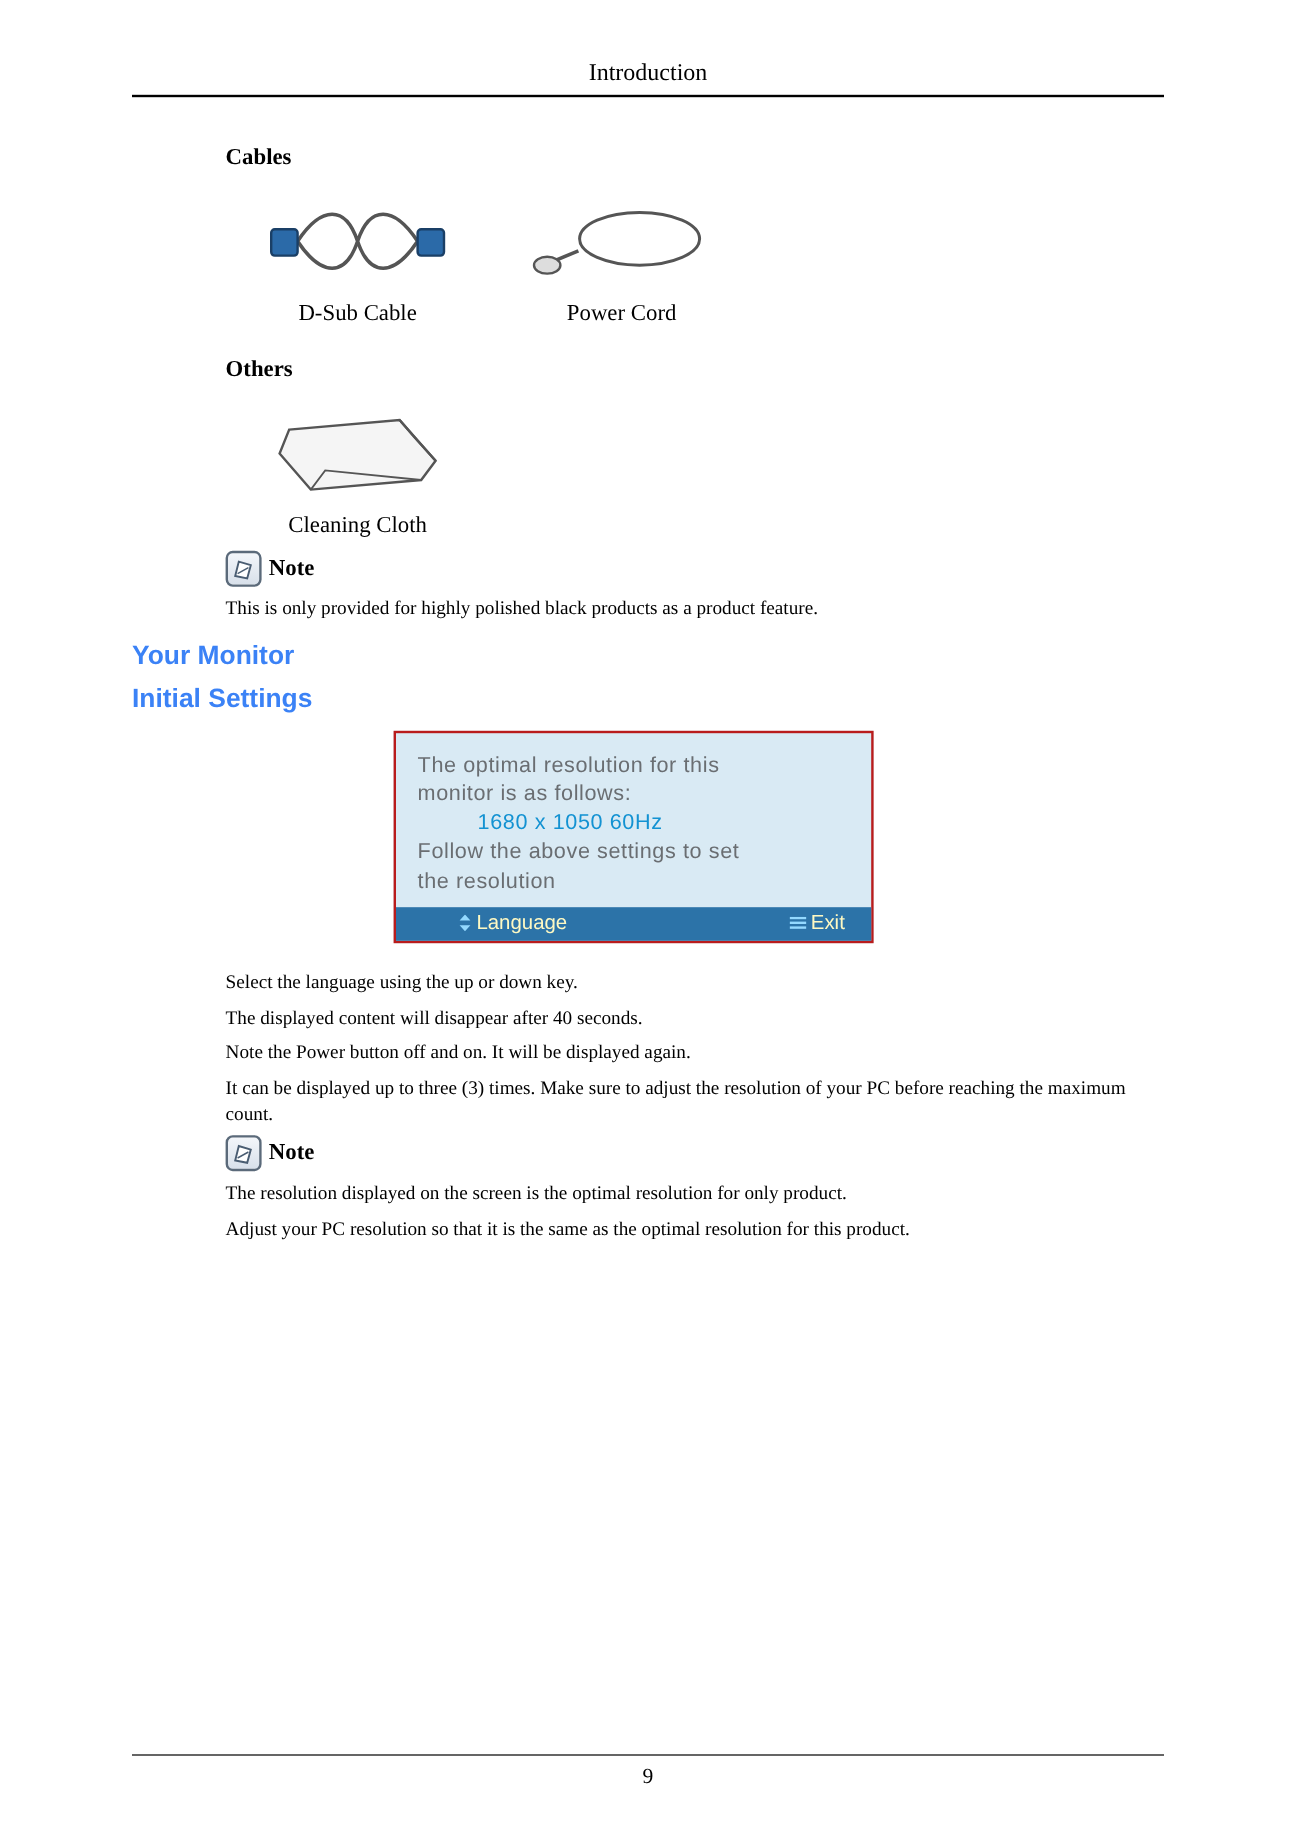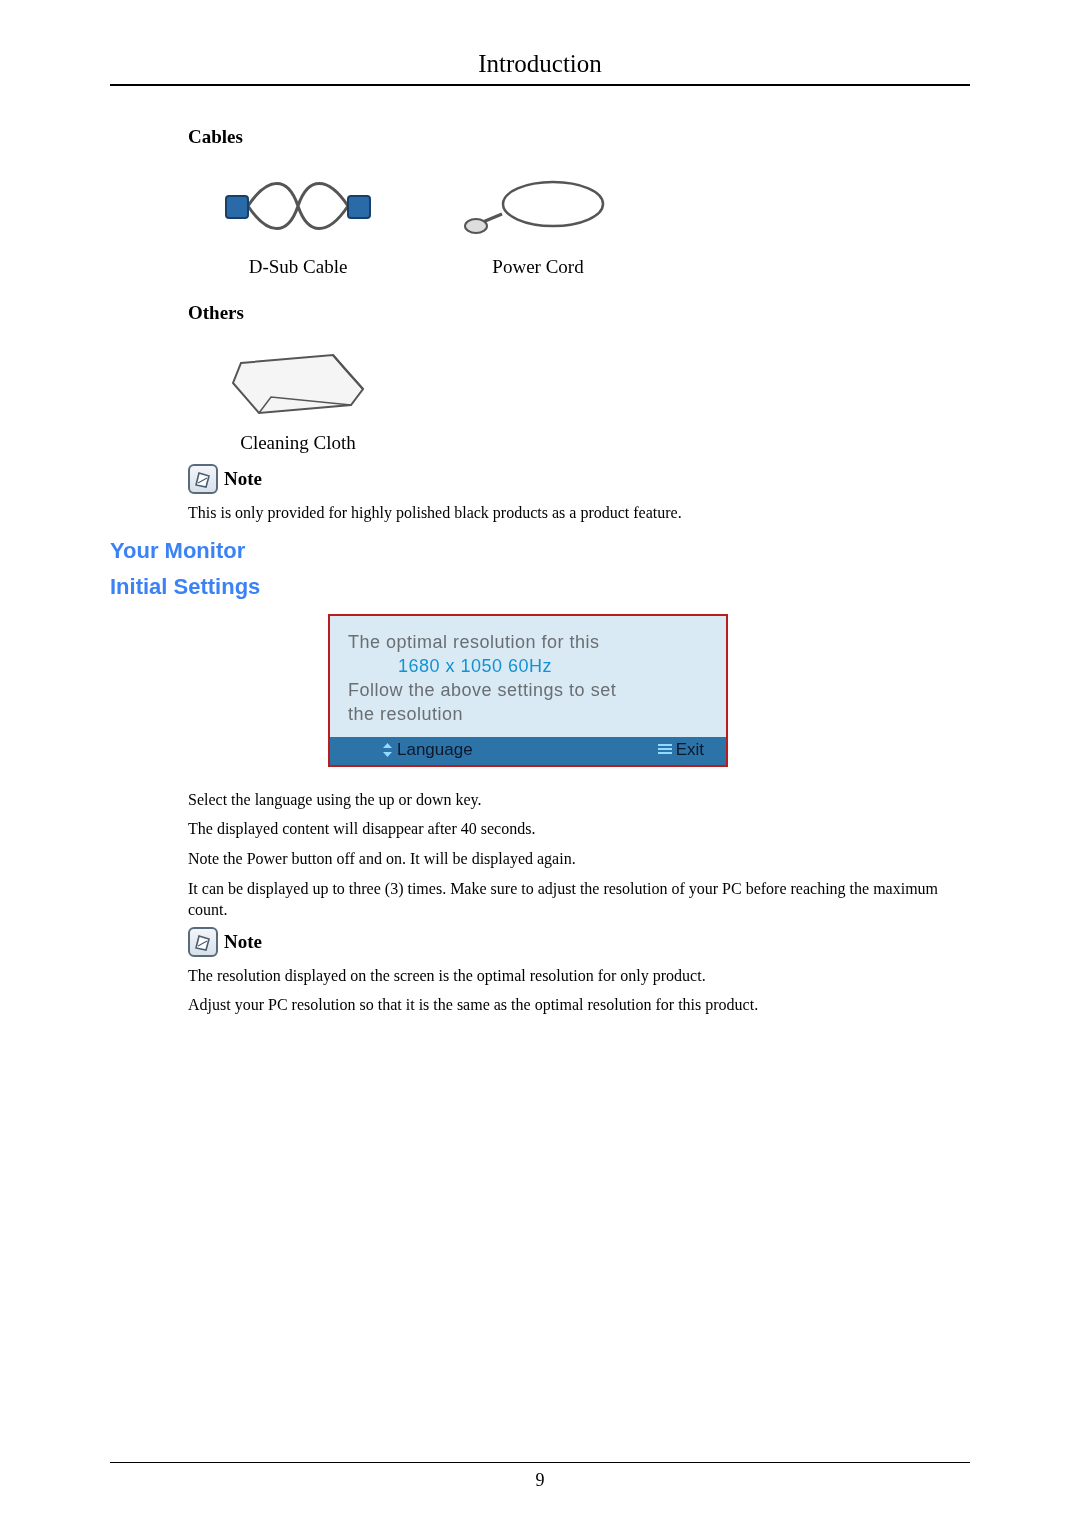--- a/index.html
+++ b/index.html
@@ -1,42 +1,42 @@
 <!DOCTYPE html>
 <html><head>
 <meta charset="utf-8">
 <style>
   * { box-sizing: border-box; margin: 0; padding: 0; }
   html, body { width: 1080px; height: 1527px; background: #fff; font-family: "Times New Roman", Times, serif; color: #000; }
   .page { width: 1080px; height: 1527px; position: relative; padding: 50px 110px 0 110px; }
-  .header-title { text-align: center; font-size: 25px; margin-bottom: 6px; }
+  .header-title { text-align: center; font-size: 20px; margin-bottom: 6px; }
   hr.hr-top { border: none; border-top: 2px solid #000; margin-bottom: 40px; }
   hr.hr-bottom { border: none; border-top: 1px solid #000; position: absolute; left: 110px; right: 110px; bottom: 64px; }
   .page-number { position: absolute; bottom: 36px; left: 0; right: 0; text-align: center; font-size: 18px; }
 
   .content { padding-left: 78px; padding-right: 0; }
   .section-label { font-weight: bold; font-size: 19px; margin-bottom: 14px; }
 
-  .row { display: flex; gap: 20px; margin-bottom: 10px; }
+  .row { display: flex; margin-bottom: 10px; }
   .cell { width: 220px; display: flex; flex-direction: column; align-items: center; }
   .cell-img { width: 160px; height: 88px; display: flex; align-items: center; justify-content: center; margin-bottom: 6px; }
   .cell-caption { font-size: 19px; text-align: center; }
 
   .note-row { display: flex; align-items: center; gap: 4px; margin: 8px 0 6px 0; }
   .note-icon { width: 30px; height: 30px; border: 2px solid #5b6a7a; border-radius: 6px; background: linear-gradient(#f3f6fa,#d8e0ea); display: flex; align-items: center; justify-content: center; }
   .note-label { font-weight: bold; font-size: 19px; margin-left: 2px; }
 
   .para { font-size: 16px; margin: 8px 0; line-height: 1.35; }
 
   .h2-blue { color: #3b82f6; font-family: Arial, Helvetica, sans-serif; font-weight: bold; font-size: 22px; margin: 14px 0 8px -78px; }
 
   .osd-box { width: 400px; margin: 4px 0 22px 140px; border: 2px solid #b91c1c; background: #d9eaf4; }
   .osd-body { padding: 14px 18px 10px 18px; font-family: Arial, Helvetica, sans-serif; color: #6a6e72; font-size: 18px; letter-spacing: 0.5px; line-height: 1.35; }
   .osd-res { color: #1392d2; text-align: left; padding-left: 50px; }
-  .osd-footer { background: #2c73a8; color: #0f172a; font-family: Arial, Helvetica, sans-serif; font-size: 17px; display: flex; justify-content: space-between; padding: 3px 22px 5px 52px; }
+  .osd-footer { background: #2c73a8; color: #fef9c3; font-family: Arial, Helvetica, sans-serif; font-size: 17px; display: flex; justify-content: space-between; padding: 3px 22px 5px 52px; }
   .osd-footer .left { display: flex; align-items: center; gap: 4px; }
   .osd-footer .right { display: flex; align-items: center; gap: 4px; }
 
   svg { display: block; }
 </style>
 </head>
 <body>
 
 <div class="page">
 
@@ -93,20 +93,21 @@
       <div class="note-label">Note</div>
     </div>
     <div class="para">This is only provided for highly polished black products as a product feature.</div>
 
     <div class="h2-blue">Your Monitor</div>
     <div class="h2-blue" style="margin-top:10px;margin-bottom:14px">Initial Settings</div>
 
     <div class="osd-box">
       <div class="osd-body">
         <div>The optimal resolution for this</div>
+        <div>monitor is as follows:</div>
         <div class="osd-res">1680 x 1050 60Hz</div>
         <div>Follow the above settings to set</div>
         <div>the resolution</div>
       </div>
       <div class="osd-footer">
         <div class="left">
           <span>
             <svg width="11" height="14" viewBox="0 0 11 14">
                 <path d="M5.5 0 L10 5 L1 5 Z M5.5 14 L1 9 L10 9 Z" fill="#94d9ff"></path>
               </svg>

